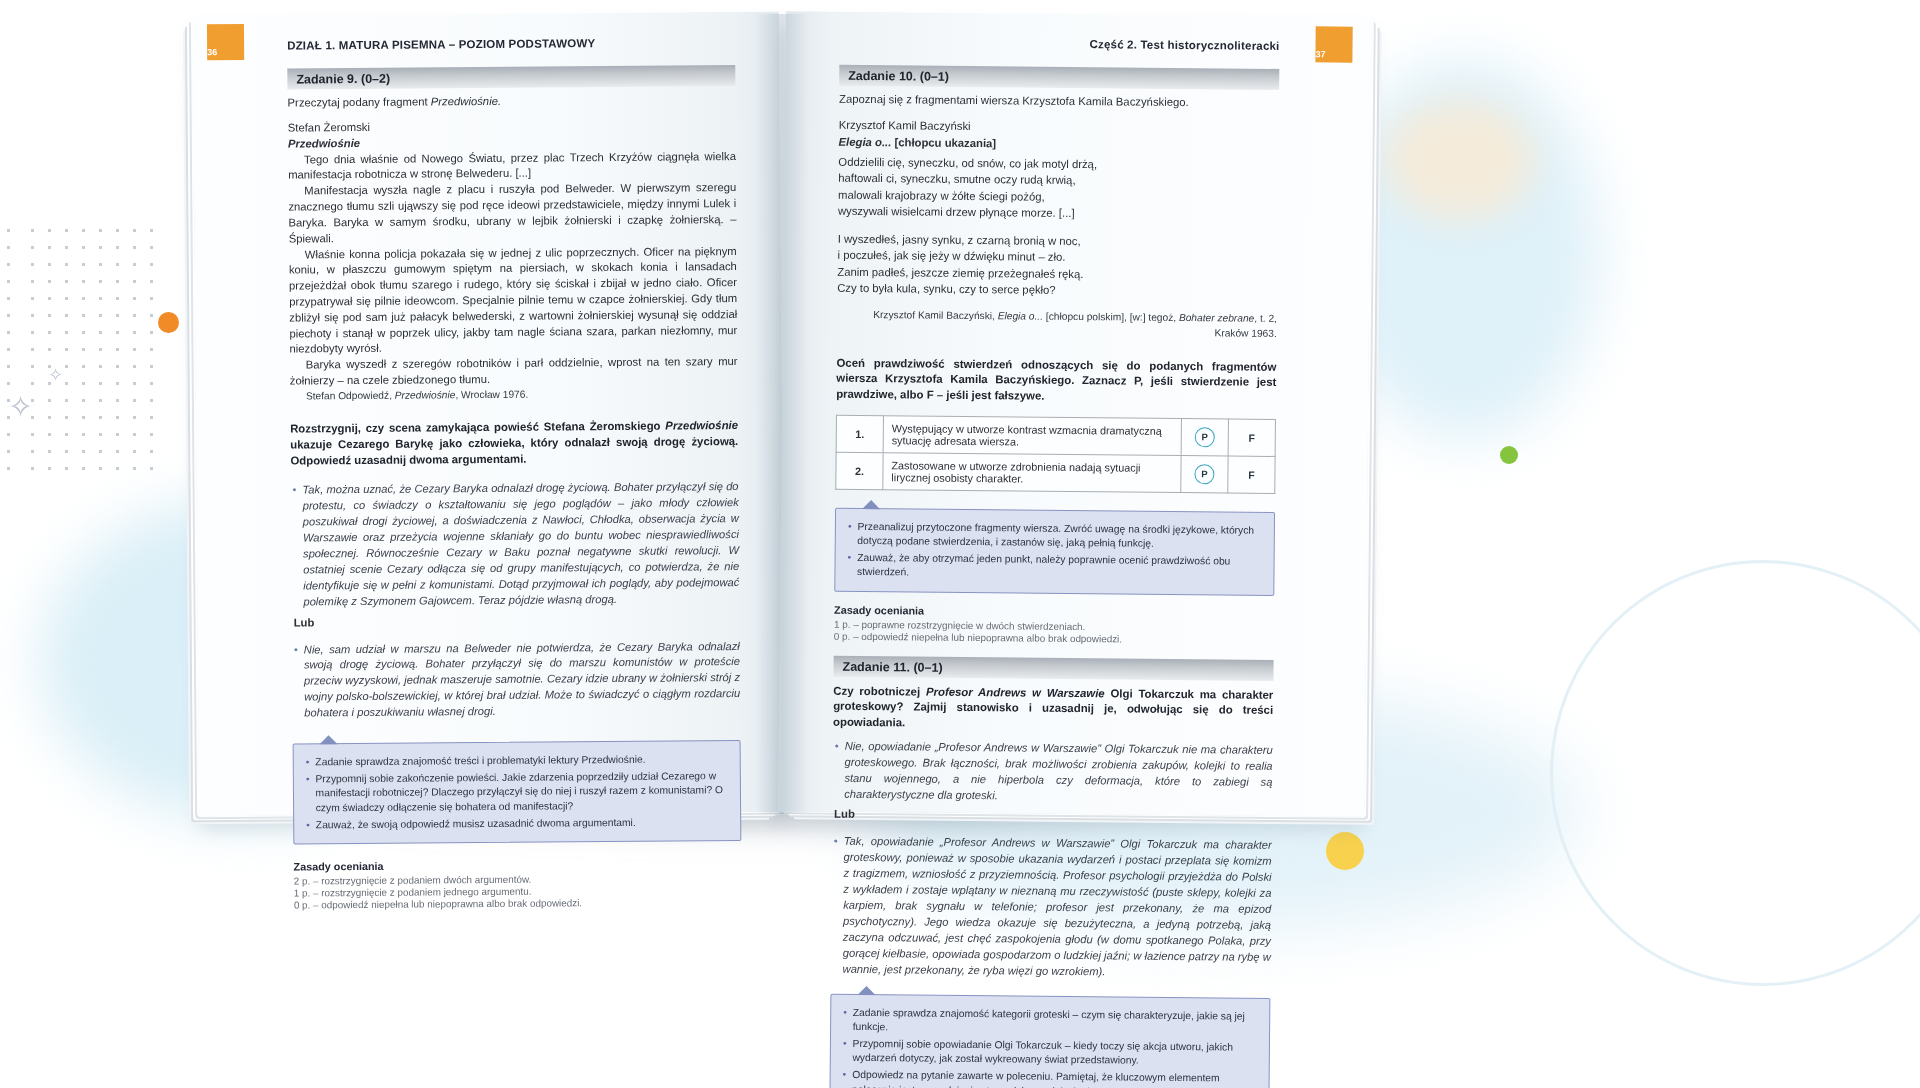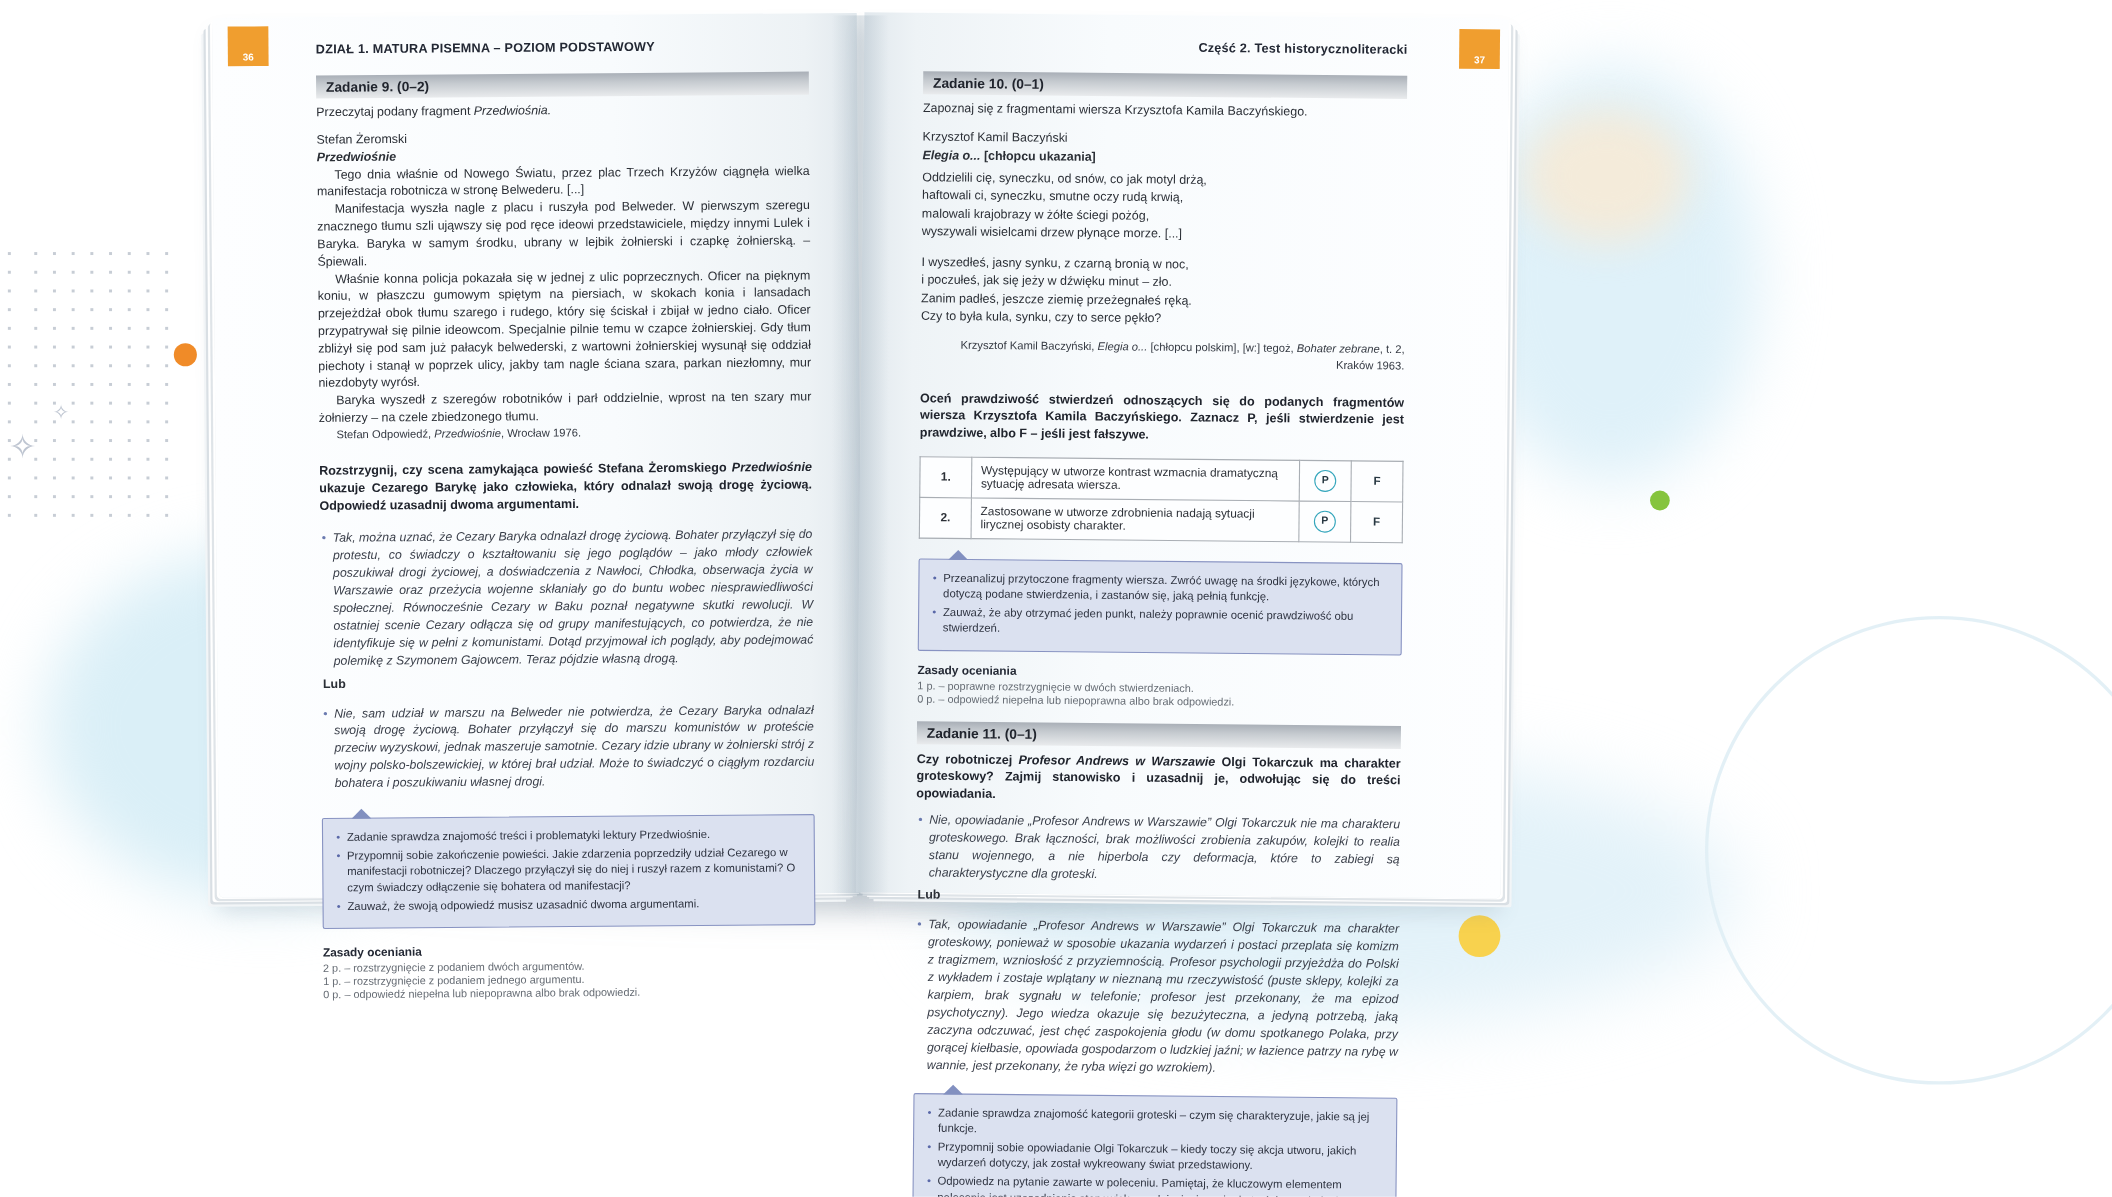--- a/index.html
+++ b/index.html
@@ -47,24 +47,24 @@
     transform:rotate(0.55deg);
     background:linear-gradient(90deg,#e1e8ed 0%,#eef3f6 8%,#f8fbfd 38%,#fdfeff 100%);
     border-radius:0 5px 5px 0;
     box-shadow:3px 2px 0 -1px #ffffff,5px 4px 0 -1px #dfe4e8,8px 6px 0 -2px #ffffff,
                10px 8px 0 -2px #d9dfe4,13px 11px 0 -3px #f2f5f7,0 14px 18px rgba(100,120,140,.18);
     padding:20px 92px 28px 54px;box-sizing:border-box;
   }
   .spine{position:absolute;left:calc(50% - 26px);top:0;bottom:0;width:52px;z-index:4;pointer-events:none;
     background:linear-gradient(90deg,rgba(125,147,163,0) 0%,rgba(125,147,163,.26) 50%,rgba(125,147,163,0) 100%);}
   .page-tab{position:absolute;width:37px;height:36px;background:#f09e2f;
-    color:#ffffff;font-size:9px;font-weight:bold;display:flex;align-items:flex-end;justify-content:center;
+    color:#ffffff;font-size:9px;font-weight:bold;display:flex;align-items:flex-end;
     padding-bottom:3px;box-sizing:border-box;}
   .tab-left{left:14px;top:8px;}
-  .tab-right{right:8px;top:10px;}
+  .tab-right{right:19px;top:10px;}
   .running-head{font-size:11.5px;font-weight:bold;color:#232834;letter-spacing:.2px;margin:4px 0 0 0;}
   .running-head.right{text-align:right;}
   
   .task-bar{margin:17px 0 7px 0;padding:4px 9px 3px 9px;
     background:linear-gradient(180deg,#a9afb7 0%,#c6cbd0 40%,#e9ebed 100%);
     font-size:12.5px;font-weight:bold;color:#20242d;}
   .intro{font-size:11.3px;margin:2px 0 0 0;}
   .it{font-style:italic;}
   .excerpt{margin-top:12px;font-size:11.3px;line-height:1.40;}
   .excerpt p{margin:0;text-indent:16px;text-align:justify;}
@@ -121,21 +121,21 @@
 <div class="book">
 
   <div class="page page-left">
     <div class="page-tab tab-left">
       <span>36</span>
     </div>
     <div class="running-head">DZIAŁ 1. MATURA PISEMNA – POZIOM PODSTAWOWY</div>
 
     <div class="task-bar">Zadanie 9. (0–2)</div>
 
-    <p class="intro"><span>Przeczytaj podany fragment </span><span class="it">Przedwiośnia.</span></p>
+    <p class="intro"><span>Przeczytaj podany fragment </span><span class="it">Przedwiośnie.</span></p>
 
     <div class="excerpt">
       <p class="author-line">Stefan Żeromski</p>
       <p class="work-title">Przedwiośnie</p>
       <p>Tego dnia właśnie od Nowego Światu, przez plac Trzech Krzyżów ciągnęła wielka manifestacja robotnicza w stronę Belwederu. [...]</p>
       <p>Manifestacja wyszła nagle z placu i ruszyła pod Belweder. W pierwszym szeregu znacznego tłumu szli ująwszy się pod ręce ideowi przedstawiciele, między innymi Lulek i Baryka. Baryka w samym środku, ubrany w lejbik żołnierski i czapkę żołnierską. – Śpiewali.</p>
       <p>Właśnie konna policja pokazała się w jednej z ulic poprzecznych. Oficer na pięknym koniu, w płaszczu gumowym spiętym na piersiach, w skokach konia i lansadach przejeżdżał obok tłumu szarego i rudego, który się ściskał i zbijał w jedno ciało. Oficer przypatrywał się pilnie ideowcom. Specjalnie pilnie temu w czapce żołnierskiej. Gdy tłum zbliżył się pod sam już pałacyk belwederski, z wartowni żołnierskiej wysunął się oddział piechoty i stanął w poprzek ulicy, jakby tam nagle ściana szara, parkan niezłomny, mur niezdobyty wyrósł.</p>
       <p>Baryka wyszedł z szeregów robotników i parł oddzielnie, wprost na ten szary mur żołnierzy – na czele zbiedzonego tłumu.</p>
       <p class="source"><span>Stefan Odpowiedź, </span><span class="it">Przedwiośnie</span><span>, Wrocław 1976.</span></p>
     </div>

